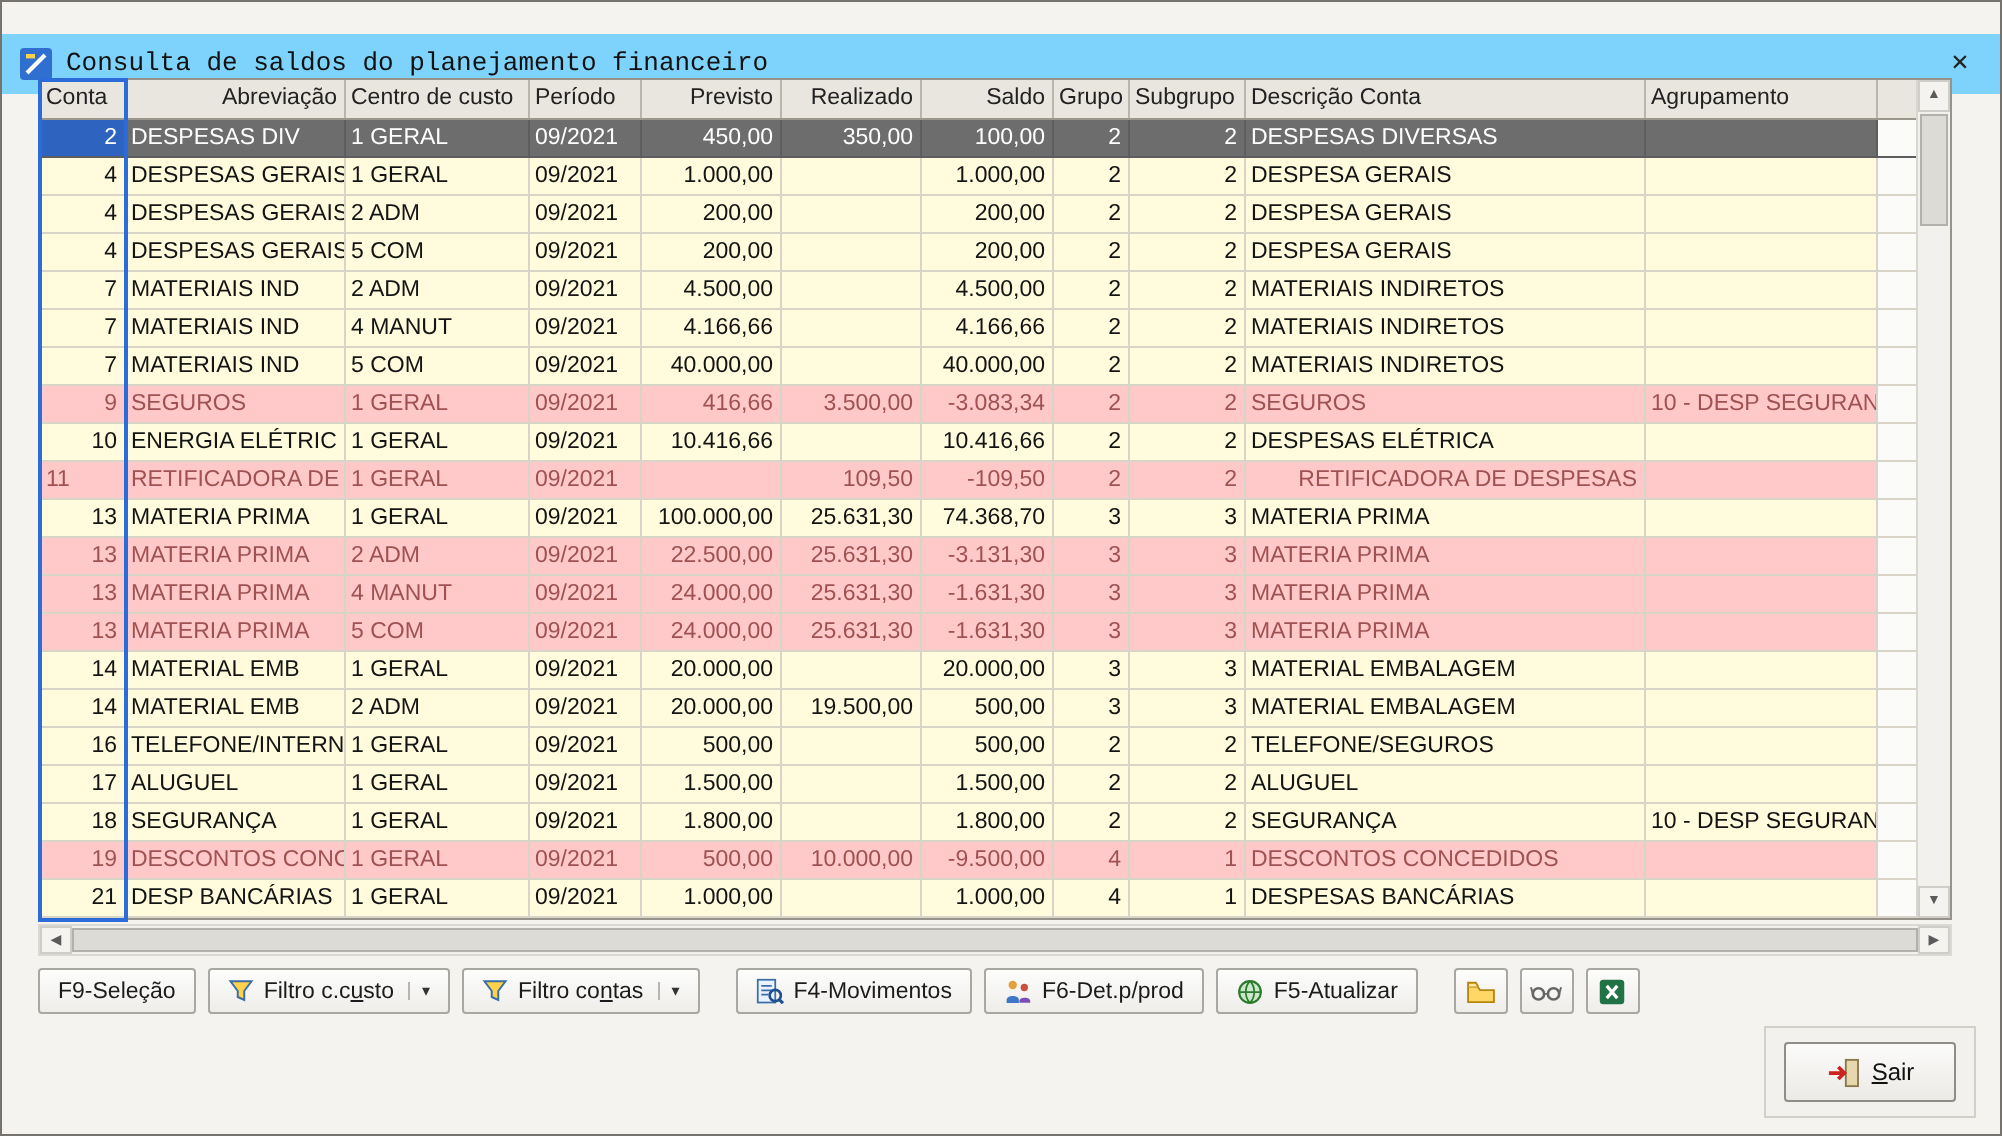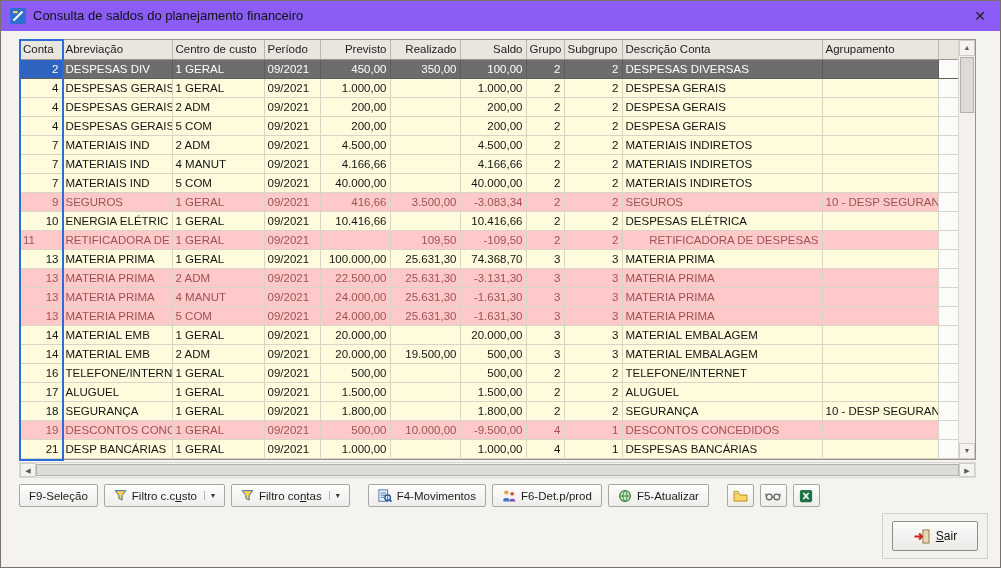--- a/index.html
+++ b/index.html
@@ -1,21 +1,21 @@
 <!DOCTYPE html>
 <html><head>
 <meta charset="utf-8">
 <style>
   * { box-sizing: border-box; margin: 0; padding: 0; }
   body { background:#d8d8d8; font-family:"Liberation Sans", sans-serif; }
   .window { position:relative; width:1001px; height:568px; background:#f4f3f0;
             border:1px solid #76736e; overflow:hidden; }
 
   
-  .titlebar { position:absolute; top:0; left:0; right:0; height:30px; background:#8b5cf6; }
+  .titlebar { position:absolute; top:16px; left:0; right:0; height:30px; background:#7dd3fc;font-family:Liberation Mono, monospace; }
   .titlebar .app-icon { position:absolute; left:9px; top:7px; width:16px; height:16px; }
   .titlebar .title { position:absolute; left:32px; top:0; line-height:30px; font-size:13px; color:#111; }
   .close-btn { position:absolute; right:8px; top:3px; width:24px; height:24px; text-align:center;
                line-height:24px; font-size:14px; color:#222; cursor:default; }
 
   
   .grid-wrap { position:absolute; left:18px; top:38px; width:957px; height:421px;
                background:#fbfbf9; border:1px solid #97938a; }
   table.grid-table { border-collapse:collapse; table-layout:fixed; width:940px; font-size:11.5px; }
   .grid-table th { height:19px; padding:0 3px; background:#e9e6e0; font-weight:normal; color:#222;
@@ -100,21 +100,21 @@
           <col style="width: 66px;">
           <col style="width: 38px;">
           <col style="width: 58px;">
           <col style="width: 200px;">
           <col style="width: 116px;">
           <col>
         </colgroup>
         <thead>
           <tr>
             <th style="text-align: left;">Conta</th>
-            <th style="text-align: left; margin-left: 31px;">Abreviação</th>
+            <th style="text-align: right; margin-left: 31px;">Abreviação</th>
             <th style="text-align: left;">Centro de custo</th>
             <th style="text-align: left;">Período</th>
             <th style="text-align: right;">Previsto</th>
             <th style="text-align: right;">Realizado</th>
             <th style="text-align: right;">Saldo</th>
             <th style="text-align: left;">Grupo</th>
             <th style="text-align: left;">Subgrupo</th>
             <th style="text-align: left;">Descrição Conta</th>
             <th style="text-align: left;">Agrupamento</th>
             <th class="filler"></th>
@@ -348,21 +348,21 @@
           <tr class="yellow">
             <td style="text-align: right;">16</td>
             <td style="text-align: left;">TELEFONE/INTERN</td>
             <td style="text-align: left;">1 GERAL</td>
             <td style="text-align: left;">09/2021</td>
             <td style="text-align: right;">500,00</td>
             <td style="text-align: right;"></td>
             <td style="text-align: right;">500,00</td>
             <td style="text-align: right;">2</td>
             <td style="text-align: right;">2</td>
-            <td style="text-align: left;">TELEFONE/INTERNET</td>
+            <td style="text-align: left;">TELEFONE/SEGUROS</td>
             <td style="text-align: left;"></td>
             <td class="filler"></td>
           </tr>
           <tr class="yellow">
             <td style="text-align: right;">17</td>
             <td style="text-align: left;">ALUGUEL</td>
             <td style="text-align: left;">1 GERAL</td>
             <td style="text-align: left;">09/2021</td>
             <td style="text-align: right;">1.500,00</td>
             <td style="text-align: right;"></td>

